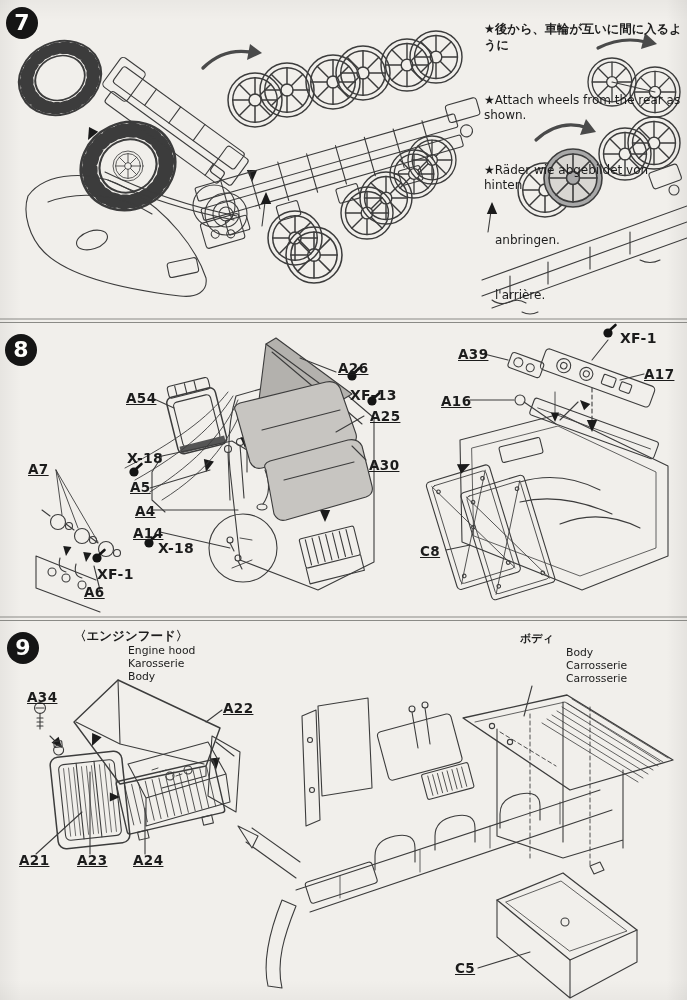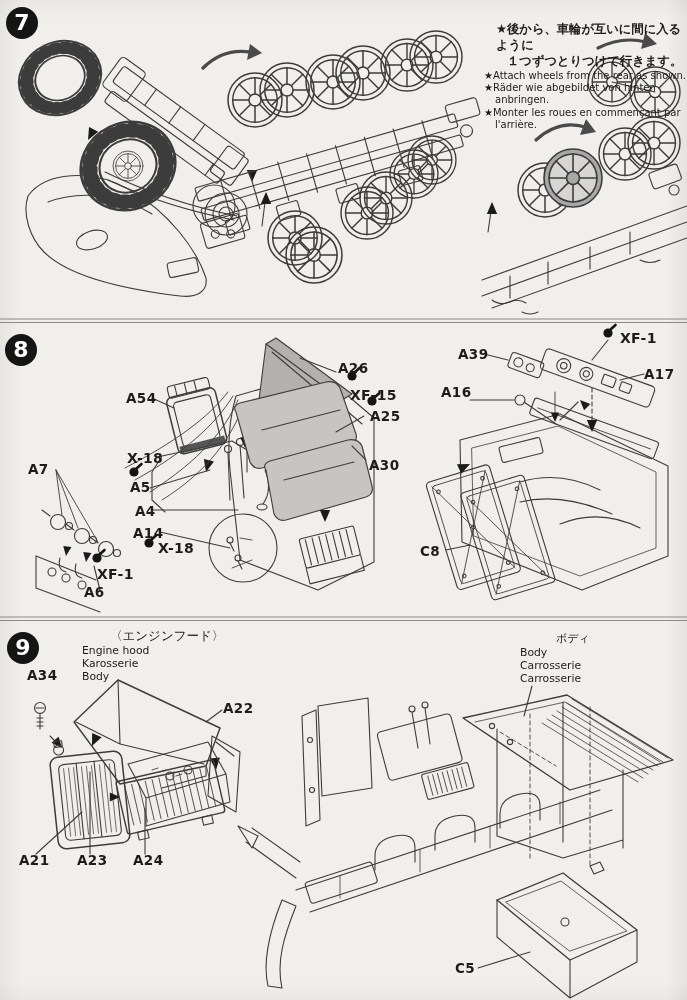--- a/index.html
+++ b/index.html
@@ -10,29 +10,29 @@
                      linear-gradient(0deg, rgba(0,0,0,.03) 0, rgba(0,0,0,0) 2%, rgba(0,0,0,0) 98%, rgba(0,0,0,.03) 100%);
     font-family:"DejaVu Sans","Liberation Sans",sans-serif;
     color:#1c1c1c;overflow:hidden;
   }
   svg.art{position:absolute;left:0;top:0;}
   .badge{
     position:absolute;width:32px;height:32px;border-radius:50%;
     background:#151515;color:#fdfdfb;display:flex;align-items:center;justify-content:center;
     font-size:22px;font-weight:bold;line-height:1;
   }
-  .lbl{position:absolute;font-size:13.5px;font-weight:600;letter-spacing:.4px;white-space:nowrap;}
+  .lbl{position:absolute;font-size:13.5px;font-weight:600;letter-spacing:.4px;white-space:nowrap;text-decoration:underline;}
   .pc{position:absolute;font-size:14px;font-weight:700;letter-spacing:.3px;white-space:nowrap;}
   .note{position:absolute;left:484px;top:21px;width:202px;}
-  .note .jp{font-size:12.3px;font-weight:700;line-height:1.32;margin-left:12px;}
-  .note .lat{font-size:10px;line-height:1.24;}
+  .note .jp{font-size:12.3px;font-weight:700;line-height:1.32;}
+  .note .lat{font-size:12px;line-height:1.24;margin-top:40px;}
   .ind{padding-left:11px;}
   .cap{position:absolute;white-space:nowrap;}
-  .cap .jp{font-size:12.5px;font-weight:400;line-height:1.25;margin-left:36px;}
-  .cap .lat{font-size:10.8px;line-height:1.22;}
+  .cap .jp{font-size:12.5px;font-weight:700;line-height:1.25;}
+  .cap .lat{font-size:10.8px;line-height:1.22;margin-left:46px;}
 </style>
 </head>
 <body>
 
 <div class="sheet">
 
 <svg class="art" width="687" height="1000" viewBox="0 0 687 1000">
   <defs>
     <g id="wh">
       <circle r="20"></circle>
@@ -369,60 +369,58 @@
     </g>
   </g>
 </svg>
 
 <div class="badge" style="left:6px;top:7px">7</div>
 <div class="badge" style="left:5px;top:334px">8</div>
 <div class="badge" style="left:7px;top:632px">9</div>
 
 <div class="note">
   <div class="jp">★後から、車輪が互いに間に入るように</div>
-  <div class="jp ind">１つずつとりつけて行きます。</div>
   <div class="lat">★Attach wheels from the rear as shown.</div>
   <div class="lat">★Räder wie abgebildet von hinten</div>
   <div class="lat ind">anbringen.</div>
-  <div class="lat">★Monter les roues en commençant par</div>
   <div class="lat ind">l'arrière.</div>
 </div>
 
 <div class="lbl" style="left:126px;top:390px">A54</div>
 <div class="lbl" style="left:28px;top:461px">A7</div>
 <div class="pc" style="left:127px;top:450px">X-18</div>
 <div class="lbl" style="left:130px;top:479px">A5</div>
 <div class="lbl" style="left:135px;top:503px">A4</div>
 <div class="lbl" style="left:133px;top:525px">A14</div>
 <div class="pc" style="left:158px;top:540px">X-18</div>
 <div class="pc" style="left:97px;top:566px">XF-1</div>
 <div class="lbl" style="left:84px;top:584px">A6</div>
 <div class="lbl" style="left:338px;top:360px">A26</div>
-<div class="pc" style="left:350px;top:387px">XF-15</div>
+<div class="pc" style="left:350px;top:387px">XF-13</div>
 <div class="lbl" style="left:370px;top:408px">A25</div>
 <div class="lbl" style="left:369px;top:457px">A30</div>
 <div class="lbl" style="left:458px;top:346px">A39</div>
-<div class="lbl" style="left:441px;top:384px">A16</div>
+<div class="lbl" style="left:441px;top:393px">A16</div>
 <div class="lbl" style="left:644px;top:366px">A17</div>
 <div class="pc" style="left:620px;top:330px">XF-1</div>
 <div class="lbl" style="left:420px;top:543px">C8</div>
 
 <div class="cap" style="left:74px;top:628px">
   <div class="jp">〈エンジンフード〉</div>
   <div class="lat" style="padding-left:8px">Engine hood</div>
   <div class="lat" style="padding-left:8px">Karosserie</div>
   <div class="lat" style="padding-left:8px">Body</div>
 </div>
 <div class="cap" style="left:520px;top:632px">
   <div class="jp" style="font-size:11px">ボディ</div>
   <div class="lat">Body</div>
   <div class="lat">Carrosserie</div>
   <div class="lat">Carrosserie</div>
 </div>
 
-<div class="lbl" style="left:27px;top:667px">A34</div>
+<div class="lbl" style="left:27px;top:689px">A34</div>
 <div class="lbl" style="left:223px;top:700px">A22</div>
 <div class="lbl" style="left:19px;top:852px">A21</div>
 <div class="lbl" style="left:77px;top:852px">A23</div>
 <div class="lbl" style="left:133px;top:852px">A24</div>
 <div class="lbl" style="left:455px;top:960px">C5</div>
 
 </div>
 
 </body></html>

